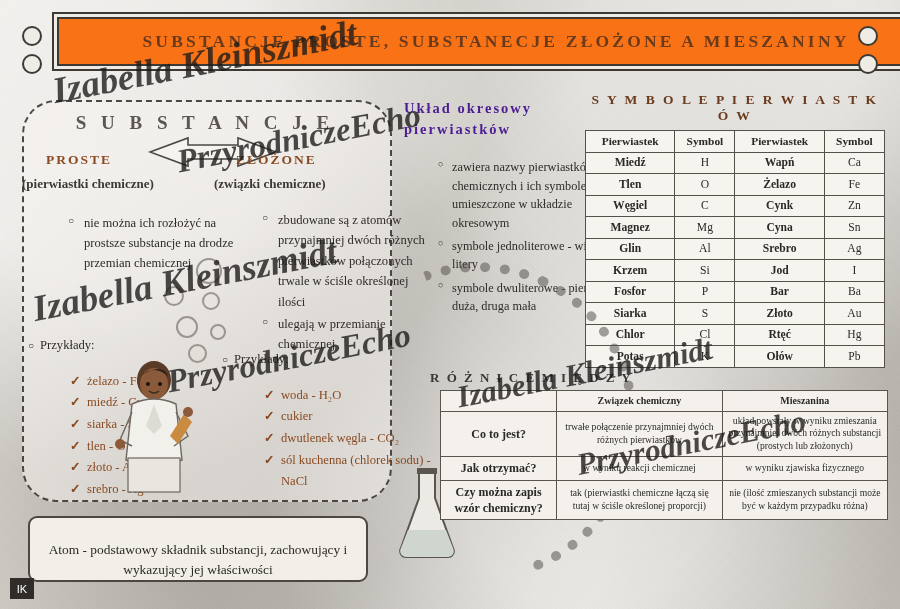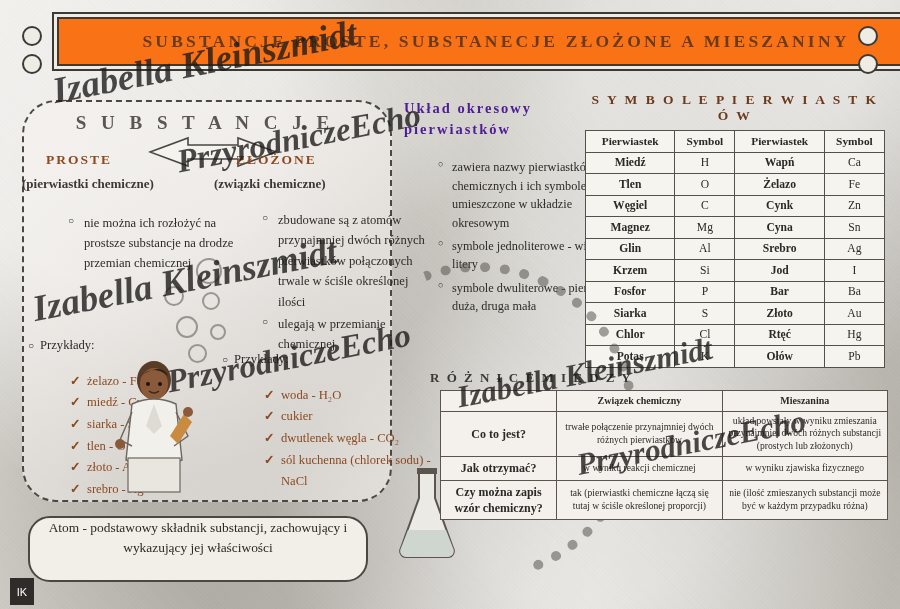--- a/index.html
+++ b/index.html
@@ -67,22 +67,22 @@
   .ex-label{position:absolute;font-size:12.6px;color:#2e2b28;}
   .ex-label:before{content:"\25CB";margin-right:6px;font-size:10px;}
   .check-list{position:absolute;font-size:12.6px;line-height:1.72;color:#8a4a22;}
   .check-list li{list-style:none;position:relative;padding-left:17px;}
   .check-list li:before{content:"\2713";position:absolute;left:0;top:0;color:#8a4a22;font-weight:bold;}
   .check-list.l{left:30px;top:358px;width:170px;}
   .check-list.r{left:224px;top:372px;width:175px;}
   
   .atom-box{
     position:absolute;left:28px;top:516px;width:340px;height:66px;
-    background:#f2efe9;border:2px solid #4b4743;border-radius:22px;
-    display:flex;align-items:flex-start;justify-content:center;text-align:center;
+    background:#f2efe9;border:2px solid #4b4743;border-radius:9px;
+    display:flex;align-items:flex-end;justify-content:center;text-align:center;
     font-size:13.4px;color:#2b2926;line-height:1.5;padding:0 6px;box-sizing:border-box;
   }
   
   .uklad-title{
     position:absolute;left:404px;top:98px;width:180px;font-size:14.5px;font-weight:bold;
     color:#4c1d95;letter-spacing:2px;line-height:1.45;
   }
   .uklad-list{position:absolute;left:398px;top:146px;width:186px;font-size:12.3px;color:#2e2b28;line-height:1.5;}
   .uklad-list li{list-style:none;position:relative;padding-left:14px;margin-bottom:5px;}
   .uklad-list li:before{content:"\25CB";position:absolute;left:0;top:0;font-size:9px;}
@@ -132,21 +132,21 @@
     font-family:"Liberation Serif", serif;white-space:nowrap;pointer-events:none;
   }
   .wm1{left:50px;top:40px;font-size:37px;transform:rotate(-11deg);}
   .wm2{left:175px;top:120px;font-size:33px;transform:rotate(-11deg);}
   .wm3{left:30px;top:258px;font-size:37px;transform:rotate(-11deg);}
   .wm4{left:165px;top:340px;font-size:33px;transform:rotate(-11deg);}
   .wm5{left:455px;top:355px;font-size:31px;transform:rotate(-11deg);}
   .wm6{left:575px;top:425px;font-size:31px;transform:rotate(-11deg);}
   
   .ik-badge{
-    position:absolute;left:10px;top:578px;width:24px;height:27px;background:#2f2c29;color:#fff;
+    position:absolute;left:10px;top:578px;width:24px;height:21px;background:#2f2c29;color:#fff;
     font-size:11px;display:flex;align-items:center;justify-content:center;font-family:"Liberation Sans",sans-serif;
   }
   .arrow-ribbon{position:absolute;left:148px;top:130px;width:130px;height:40px;}
 </style>
 </head>
 <body>
 
 <div class="bg"></div>
 <div class="grain"></div>
 

